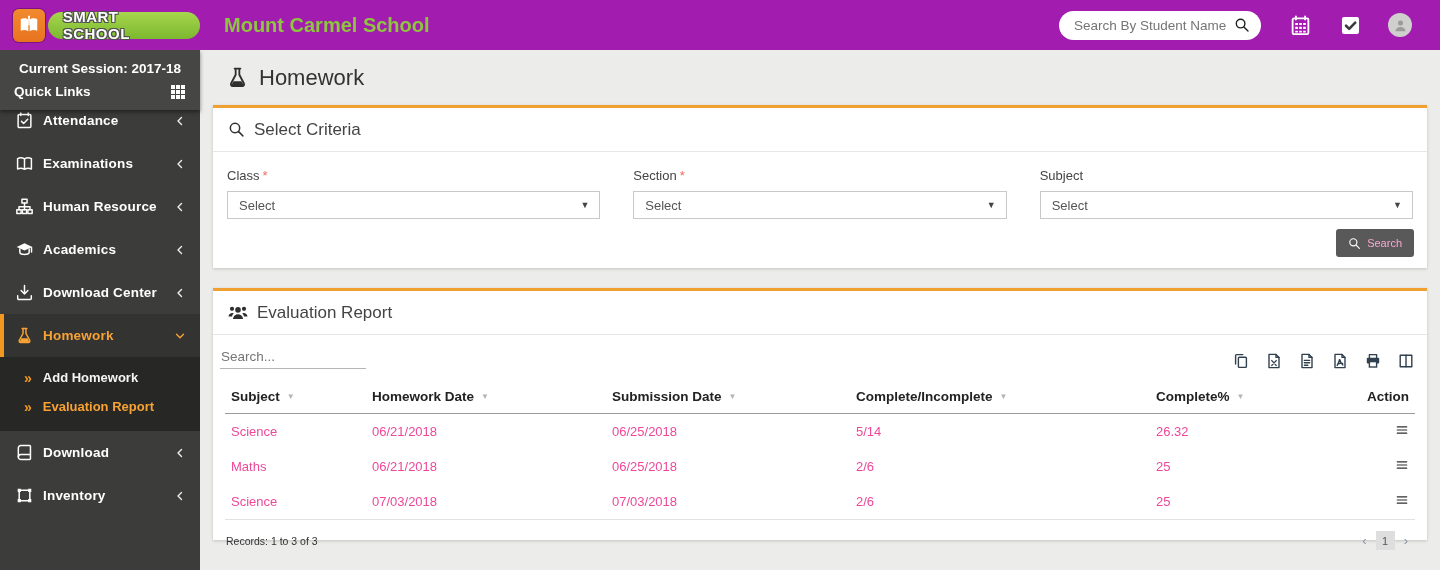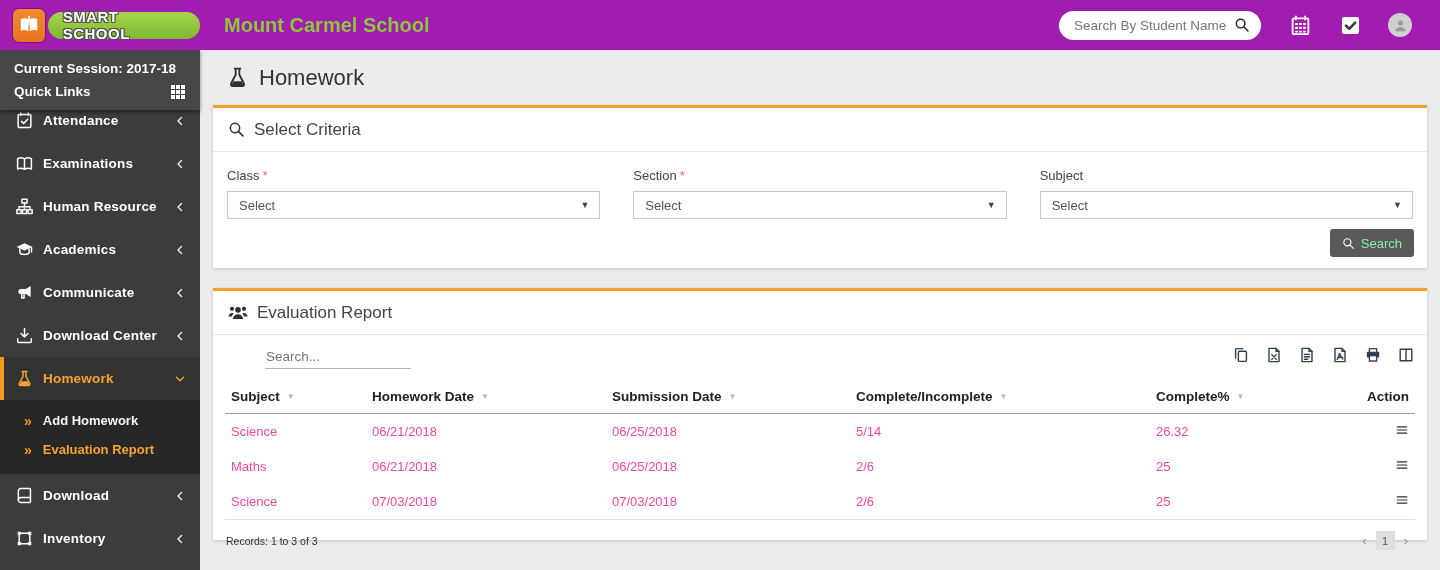--- a/index.html
+++ b/index.html
@@ -50,21 +50,21 @@
     display:flex; align-items:center; justify-content:center; color:#9b9b98; cursor:pointer;
   }
 
   
   .sidebar {
     position:absolute; top:50px; left:0; width:200px; height:520px;
     background:#3c3c3b; color:#fff; z-index:20;
   }
   .side-top {
     position:relative; z-index:5; background:#464645;
-    padding:9px 14px 9px 14px; box-shadow:0 2px 4px rgba(0,0,0,.45);
+    padding:9px 14px 9px 14px; box-shadow:0 2px 4px rgba(0,0,0,.45);text-align:center;
   }
   .session { font-size:13.5px; font-weight:bold; line-height:20px; }
   .quicklinks { display:flex; align-items:center; justify-content:space-between; margin-top:4px;gap:16px; }
   .quicklinks .ql-label { font-size:13.5px; font-weight:bold; line-height:18px; }
   .quicklinks .ql-grid { color:#fff; cursor:pointer; }
   .menu { position:relative; z-index:1; margin-top:-11px; }
   .menu-item {
     height:43px; display:flex; align-items:center; padding:0 15px 0 16px;
     font-size:13.5px; font-weight:bold; cursor:pointer;
   }
@@ -108,29 +108,29 @@
   .field-label { font-size:13px; color:#444; margin-bottom:8px; }
   .req { color:#f26c60; margin-left:3px; }
   .select-box {
     height:28px; border:1px solid #c9c9c9; background:#fff; display:flex;
     align-items:center; justify-content:space-between; padding:0 10px 0 11px;
     font-size:13px; color:#555; cursor:pointer;
   }
   .select-caret { font-size:9px; color:#444; }
   .search-btn {
     position:absolute; right:13px; bottom:11px; height:28px;
-    background:#595959; border:none; border-radius:3px; color:#86efac;
-    font-size:13px; font-family:"Liberation Sans",sans-serif;
+    background:#595959; border:none; border-radius:3px; color:#f9a8d4;
+    font-size:11px; font-family:"Liberation Sans",sans-serif;
     display:flex; align-items:center; padding:12px 12px; cursor:pointer;
   }
   .search-btn .sb-icon { margin-right:6px; color:#fff; }
 
   
   .panel.report { top:238px; height:252px; }
-  .toolbar { display:flex; align-items:flex-start; padding:12px 13px 8px 7px;margin-left:45px; }
+  .toolbar { display:flex; align-items:flex-end; padding:12px 13px 8px 7px; }
   .tbl-search {
     border:none; border-bottom:1px solid #b5b5b5; outline:none; width:146px;
     font-size:13.5px; color:#555; padding:2px 1px 4px 1px;
     font-family:"Liberation Sans",sans-serif;
   }
   .export-icons { margin-left:auto; display:flex; align-items:center; }
   .exp { color:#31404e; margin-left:17px; cursor:pointer; }
   table.report-table { width:1190px; margin:2px 12px 0 12px; border-collapse:collapse; }
   .report-table th {
     text-align:left; font-size:13.5px; color:#222; font-weight:bold;
@@ -268,34 +268,20 @@
           </svg>
       </span>
       <span class="mi-label">Academics</span>
       <span class="mi-caret">
         <svg width="10" height="10" viewBox="0 0 10 10">
             <path class="st" d="M6.5 1.5L3 5l3.5 3.5" stroke-width="1.7"></path>
           </svg>
       </span>
     </div>
 
-    <div class="menu-item">
-      <span class="mi-icon">
-        <svg width="17" height="17" viewBox="0 0 16 16">
-            <path class="fl" d="M13.8 1.8v10.4L9.2 9.4H4.6a2.4 2.4 0 110-4.8h4.6z"></path>
-            <path class="st" d="M5.4 9.6v3.6h2.2V9.8"></path>
-          </svg>
-      </span>
-      <span class="mi-label">Communicate</span>
-      <span class="mi-caret">
-        <svg width="10" height="10" viewBox="0 0 10 10">
-            <path class="st" d="M6.5 1.5L3 5l3.5 3.5" stroke-width="1.7"></path>
-          </svg>
-      </span>
-    </div>
 
     <div class="menu-item">
       <span class="mi-icon">
         <svg width="17" height="17" viewBox="0 0 16 16">
             <path class="st" d="M8 1.4v8M4.8 6.2L8 9.4l3.2-3.2M1.6 11v2.6a1 1 0 001 1h10.8a1 1 0 001-1V11" stroke-width="1.6"></path>
           </svg>
       </span>
       <span class="mi-label">Download Center</span>
       <span class="mi-caret">
         <svg width="10" height="10" viewBox="0 0 10 10">

